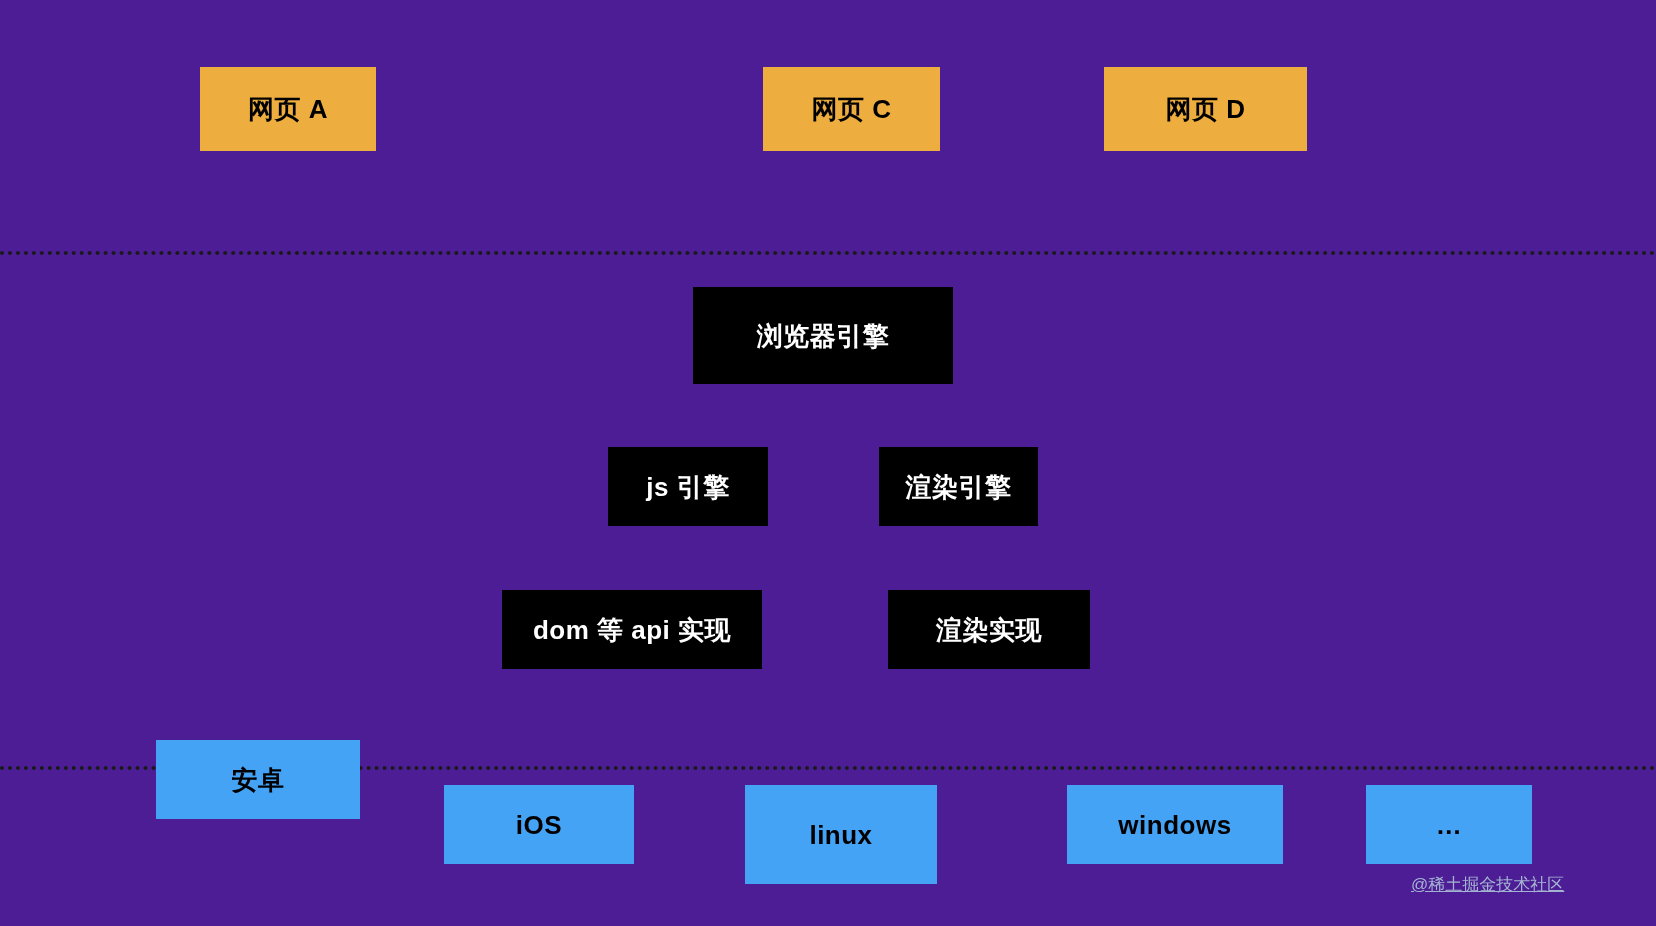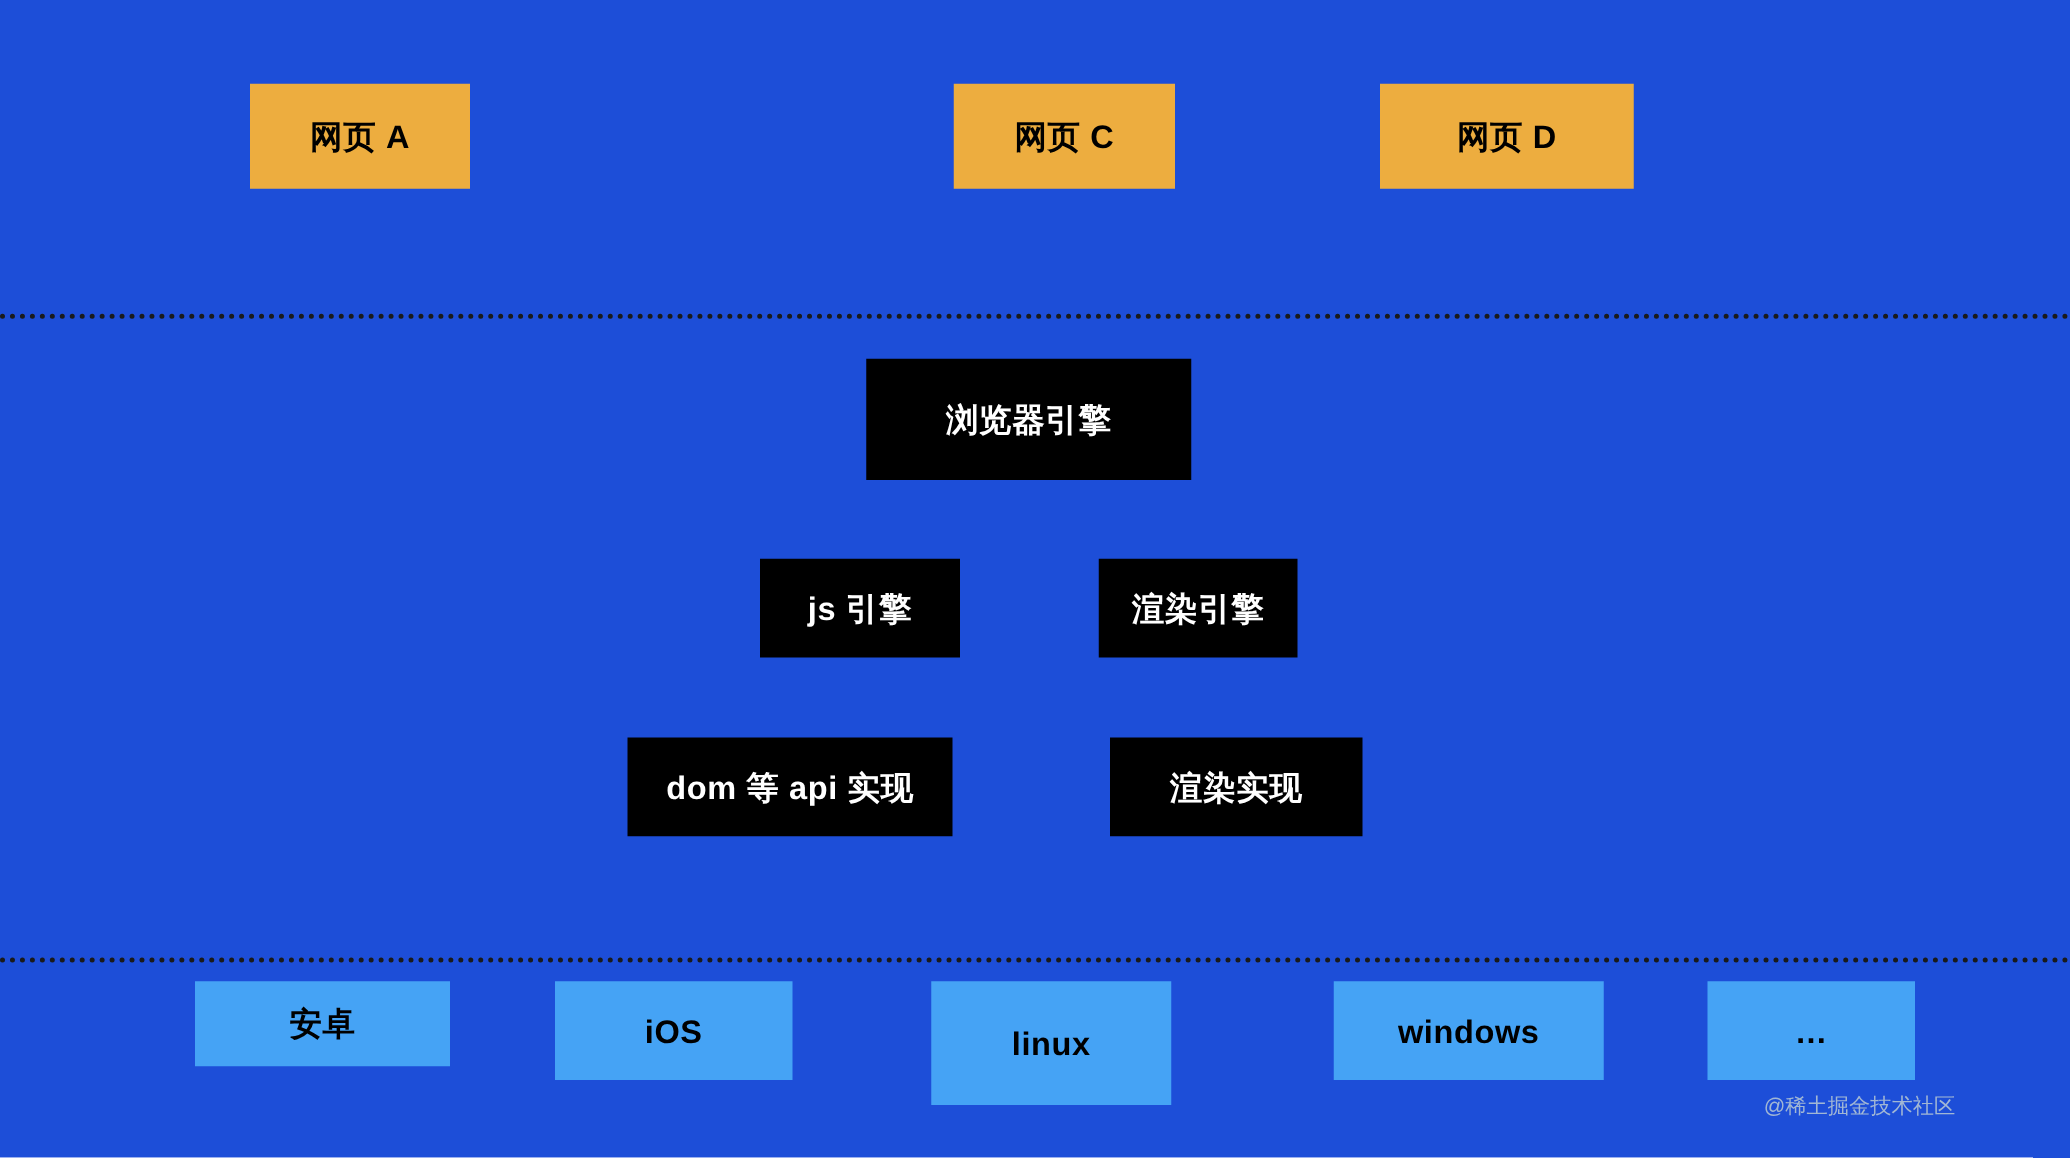--- a/index.html
+++ b/index.html
@@ -7,21 +7,21 @@
     padding: 0;
     background: #ffffff;
   }
   body {
     font-family: "Liberation Sans", "DejaVu Sans", sans-serif;
   }
   #canvas {
     position: relative;
     width: 1656px;
     height: 926px;
-    background: #1d4ed8;
+    background: #4c1d95;
     overflow: hidden;
   }
   .box {
     position: absolute;
     display: flex;
     align-items: center;
     justify-content: center;
     box-sizing: border-box;
     font-weight: bold;
     letter-spacing: 0.5px;
@@ -49,20 +49,21 @@
     width: 1656px;
     height: 0;
     border-top: 4px dotted #1a1a1a;
   }
   .watermark {
     position: absolute;
     color: #a9bdd4;
     font-size: 17px;
     white-space: nowrap;
     opacity: 0.95;
+    text-decoration: underline;
   }
 </style>
 </head>
 <body>
 
 <div id="canvas">
 
   <div class="box box-page" style="left:200px; top:67px; width:176px; height:84px;">
     <span>网页 A</span>
   </div>
@@ -93,21 +94,21 @@
   <div class="box box-engine" style="left:502px; top:590px; width:260px; height:79px;">
     <span>dom 等 api 实现</span>
   </div>
 
   <div class="box box-engine" style="left:888px; top:590px; width:202px; height:79px;">
     <span>渲染实现</span>
   </div>
 
   <div class="divider" style="top:766px;"></div>
 
-  <div class="box box-os" style="left:156px; top:785px; width:204px; height:68px;align-items:center;">
+  <div class="box box-os" style="left:156px; top:740px; width:204px; height:79px;align-items:center;">
     <span>安卓</span>
   </div>
 
   <div class="box box-os" style="left:444px; top:785px; width:190px; height:79px;">
     <span>iOS</span>
   </div>
 
   <div class="box box-os" style="left:745px; top:785px; width:192px; height:99px;">
     <span>linux</span>
   </div>

